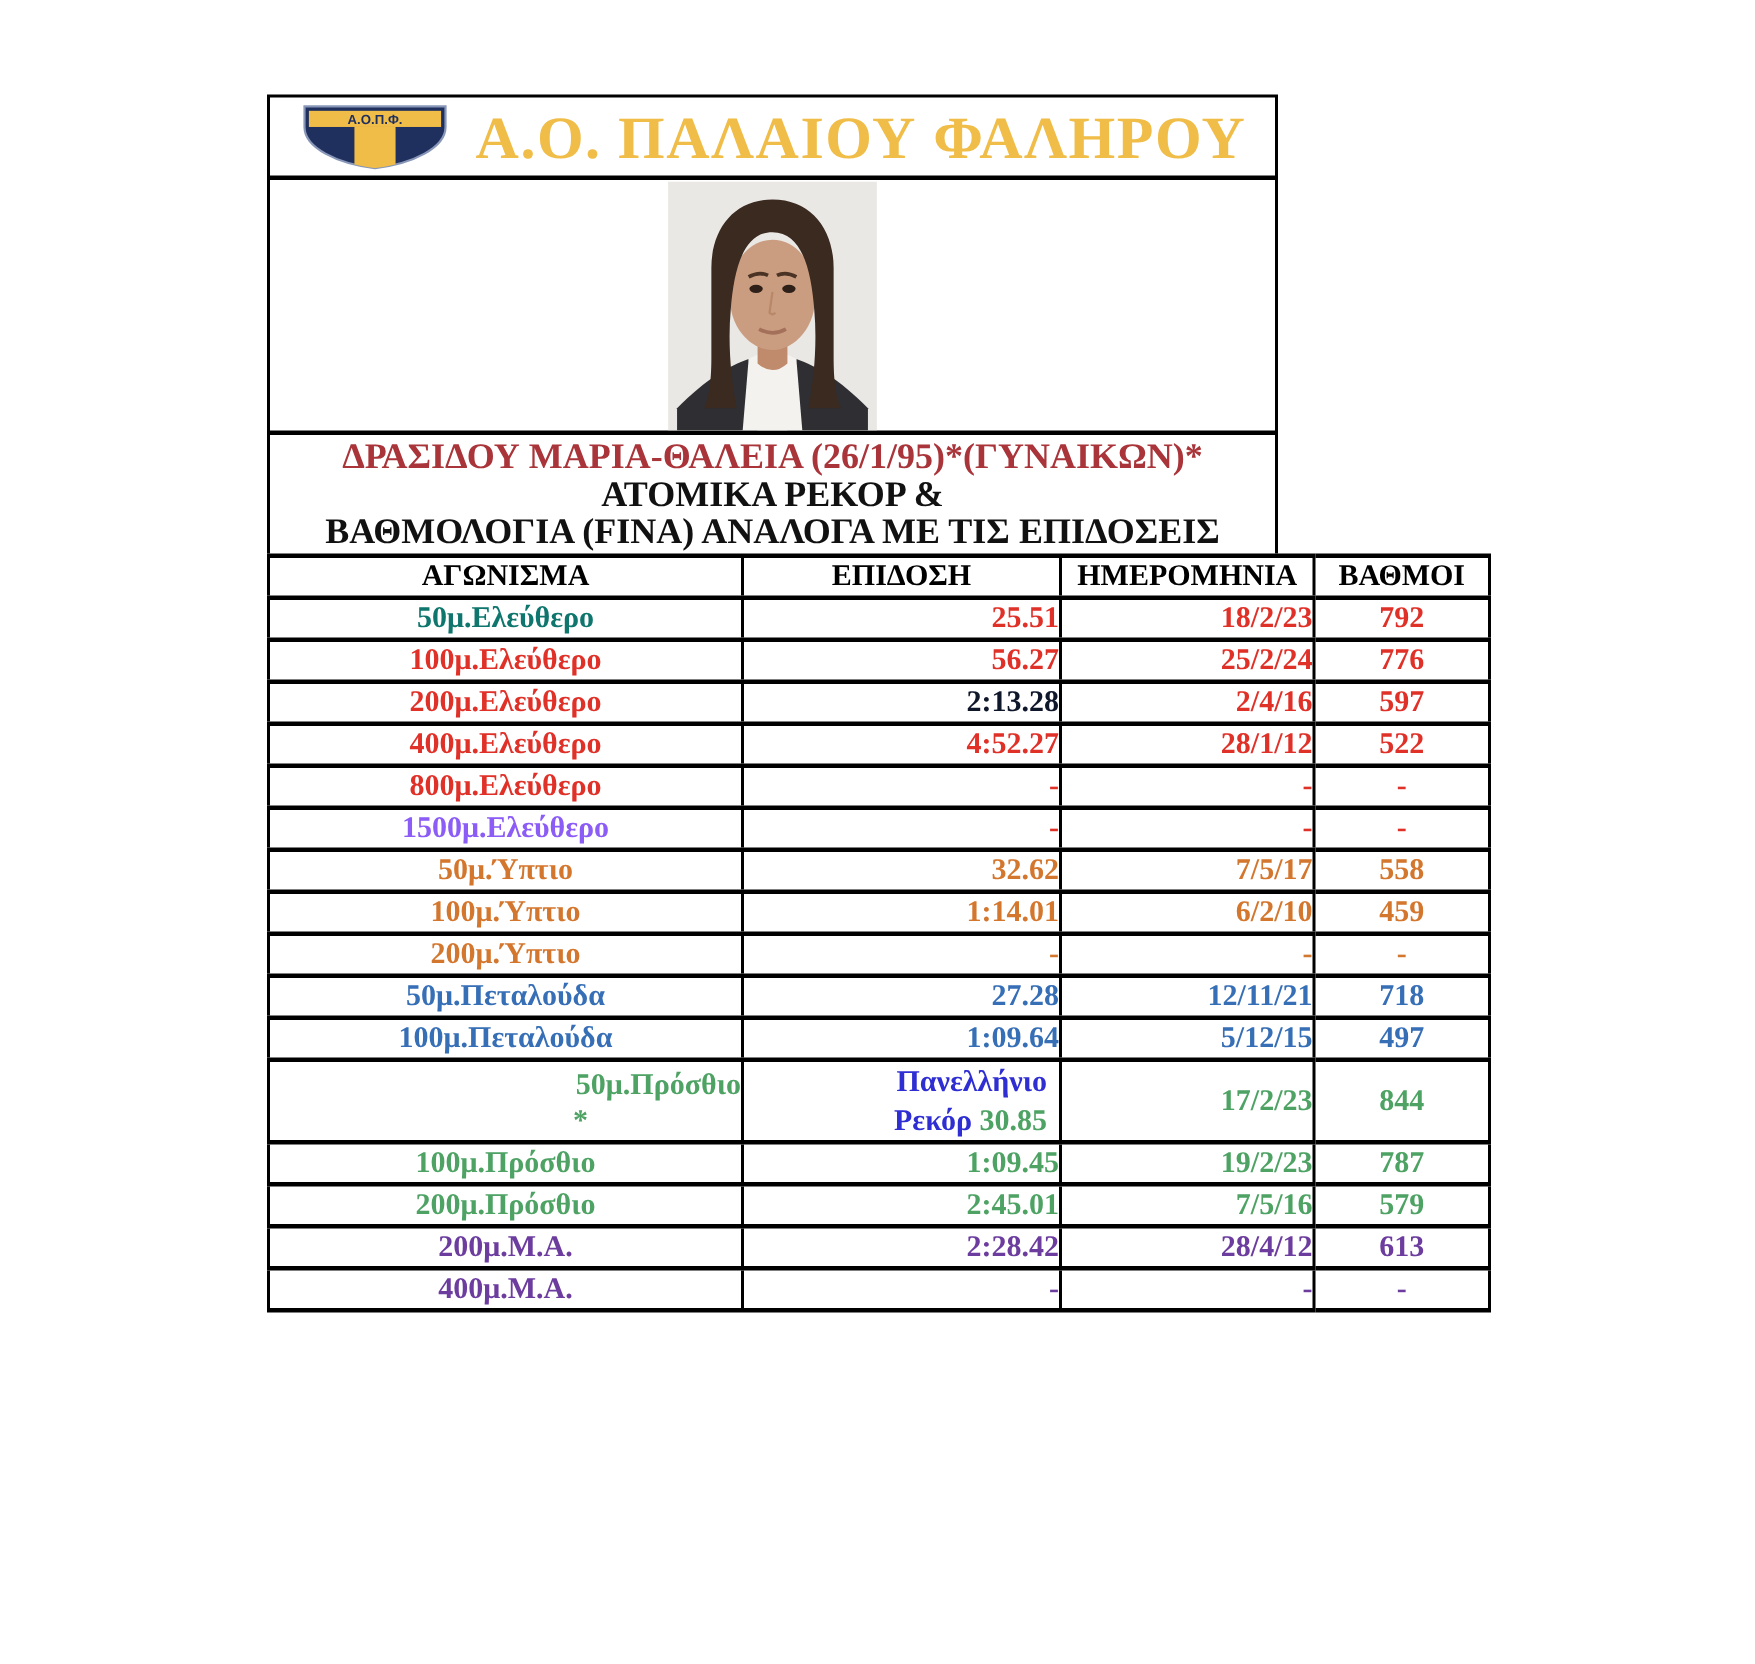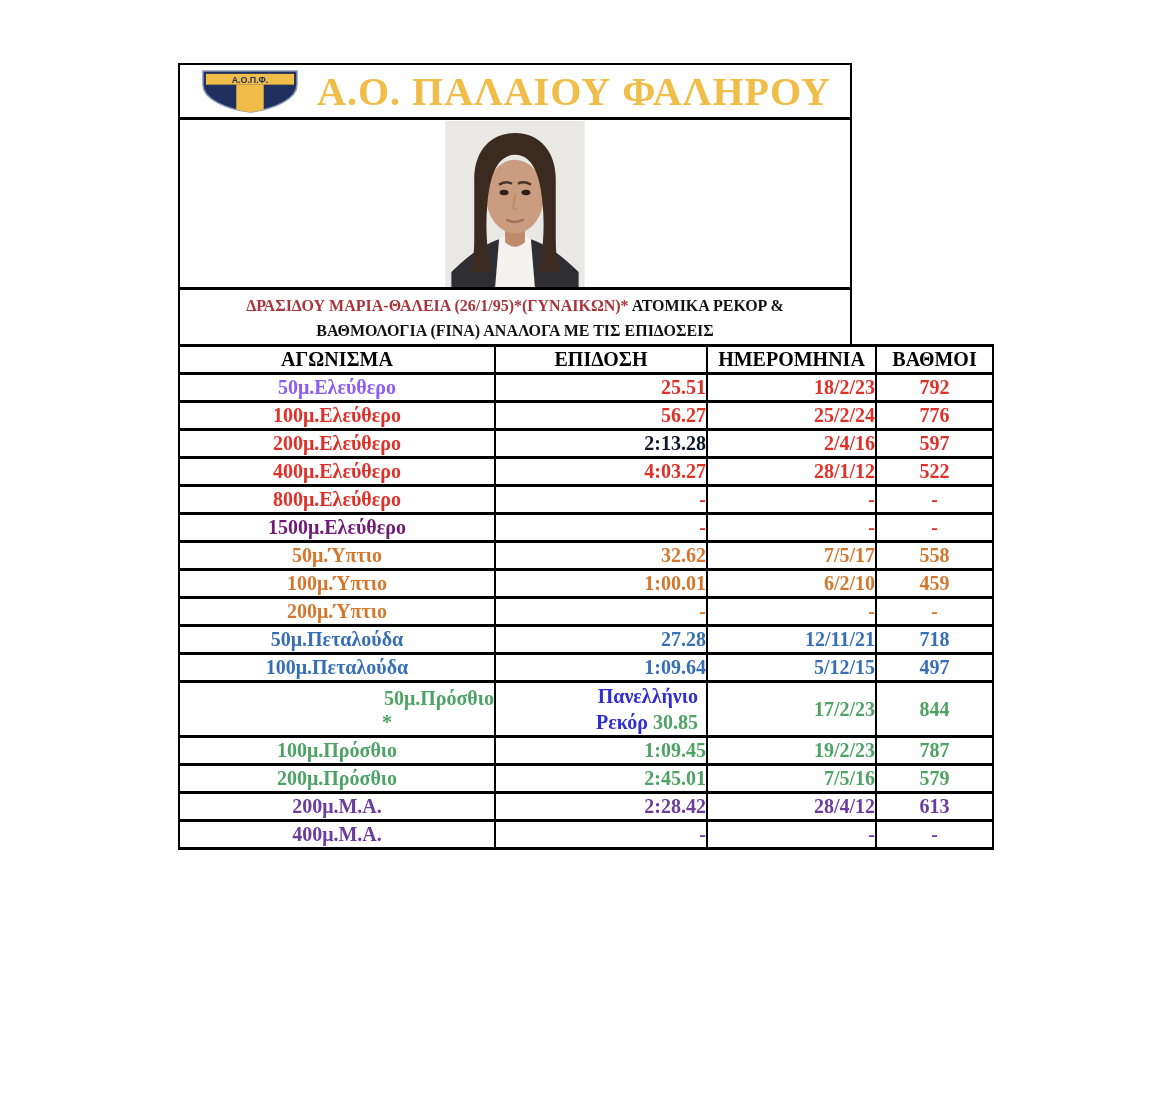--- a/index.html
+++ b/index.html
@@ -22,21 +22,21 @@
 
   
   .photo-row {
     height:170px; border:2px solid #000; border-top:none; border-bottom-width:3px;
     display:flex; align-items:center; justify-content:center; background:#fff;
   }
 
   
   .name-block {
     border:2px solid #000; border-top:none; border-bottom:none;
-    text-align:center; font-weight:bold; font-size:16px; line-height:25px; padding:3px 6px 1px 6px;
+    text-align:center; font-weight:bold; font-size:24px; line-height:25px; padding:3px 6px 1px 6px;
     color:#111;
   }
   .name-red { color:#A93439; }
 
   
   table.records {
     border-collapse:collapse; table-layout:fixed; width:814px;
     font-weight:bold; font-size:20px;
   }
   table.records th, table.records td {
@@ -105,64 +105,64 @@
     <thead>
       <tr>
         <th>ΑΓΩΝΙΣΜΑ</th>
         <th>ΕΠΙΔΟΣΗ</th>
         <th>ΗΜΕΡΟΜΗΝΙΑ</th>
         <th>ΒΑΘΜΟΙ</th>
       </tr>
     </thead>
     <tbody>
         <tr>
-          <td class="event-cell" style="color: #8b5cf6;">50μ.Ελεύθερο</td>
+          <td class="event-cell" style="color: #0f766e;">50μ.Ελεύθερο</td>
           <td class="performance-cell" style="color: rgb(224, 49, 41); padding-left: 24px;">25.51</td>
           <td class="date-cell" style="color: rgb(224, 49, 41);">18/2/23</td>
           <td class="points-cell" style="color: rgb(224, 49, 41);">792</td>
         </tr>
         <tr>
           <td class="event-cell" style="color: rgb(224, 49, 41);">100μ.Ελεύθερο</td>
           <td class="performance-cell" style="color: rgb(224, 49, 41);">56.27</td>
           <td class="date-cell" style="color: rgb(224, 49, 41);">25/2/24</td>
           <td class="points-cell" style="color: rgb(224, 49, 41);">776</td>
         </tr>
         <tr>
           <td class="event-cell" style="color: rgb(224, 49, 41);">200μ.Ελεύθερο</td>
           <td class="performance-cell" style="color: #0f172a;">2:13.28</td>
           <td class="date-cell" style="color: rgb(224, 49, 41);">2/4/16</td>
           <td class="points-cell" style="color: rgb(224, 49, 41);">597</td>
         </tr>
         <tr>
           <td class="event-cell" style="color: rgb(224, 49, 41);">400μ.Ελεύθερο</td>
-          <td class="performance-cell" style="color: rgb(224, 49, 41);">4:03.27</td>
+          <td class="performance-cell" style="color: rgb(224, 49, 41);">4:52.27</td>
           <td class="date-cell" style="color: rgb(224, 49, 41);">28/1/12</td>
           <td class="points-cell" style="color: rgb(224, 49, 41);">522</td>
         </tr>
         <tr>
           <td class="event-cell" style="color: rgb(224, 49, 41);">800μ.Ελεύθερο</td>
           <td class="performance-cell" style="color: rgb(224, 49, 41);">-</td>
           <td class="date-cell" style="color: rgb(224, 49, 41);">-</td>
           <td class="points-cell" style="color: rgb(224, 49, 41);">-</td>
         </tr>
         <tr>
-          <td class="event-cell" style="color: #701a75;">1500μ.Ελεύθερο</td>
+          <td class="event-cell" style="color: #8b5cf6;">1500μ.Ελεύθερο</td>
           <td class="performance-cell" style="color: rgb(224, 49, 41);">-</td>
           <td class="date-cell" style="color: rgb(224, 49, 41);">-</td>
           <td class="points-cell" style="color: rgb(224, 49, 41);">-</td>
         </tr>
         <tr>
           <td class="event-cell" style="color: rgb(212, 119, 46);">50μ.Ύπτιο</td>
           <td class="performance-cell" style="color: rgb(212, 119, 46);">32.62</td>
           <td class="date-cell" style="color: rgb(212, 119, 46);">7/5/17</td>
           <td class="points-cell" style="color: rgb(212, 119, 46);">558</td>
         </tr>
         <tr>
           <td class="event-cell" style="color: rgb(212, 119, 46);">100μ.Ύπτιο</td>
-          <td class="performance-cell" style="color: rgb(212, 119, 46);">1:00.01</td>
+          <td class="performance-cell" style="color: rgb(212, 119, 46);">1:14.01</td>
           <td class="date-cell" style="color: rgb(212, 119, 46);">6/2/10</td>
           <td class="points-cell" style="color: rgb(212, 119, 46);">459</td>
         </tr>
         <tr>
           <td class="event-cell" style="color: rgb(212, 119, 46);">200μ.Ύπτιο</td>
           <td class="performance-cell" style="color: rgb(212, 119, 46);">-</td>
           <td class="date-cell" style="color: rgb(212, 119, 46);">-</td>
           <td class="points-cell" style="color: rgb(212, 119, 46);">-</td>
         </tr>
         <tr>

